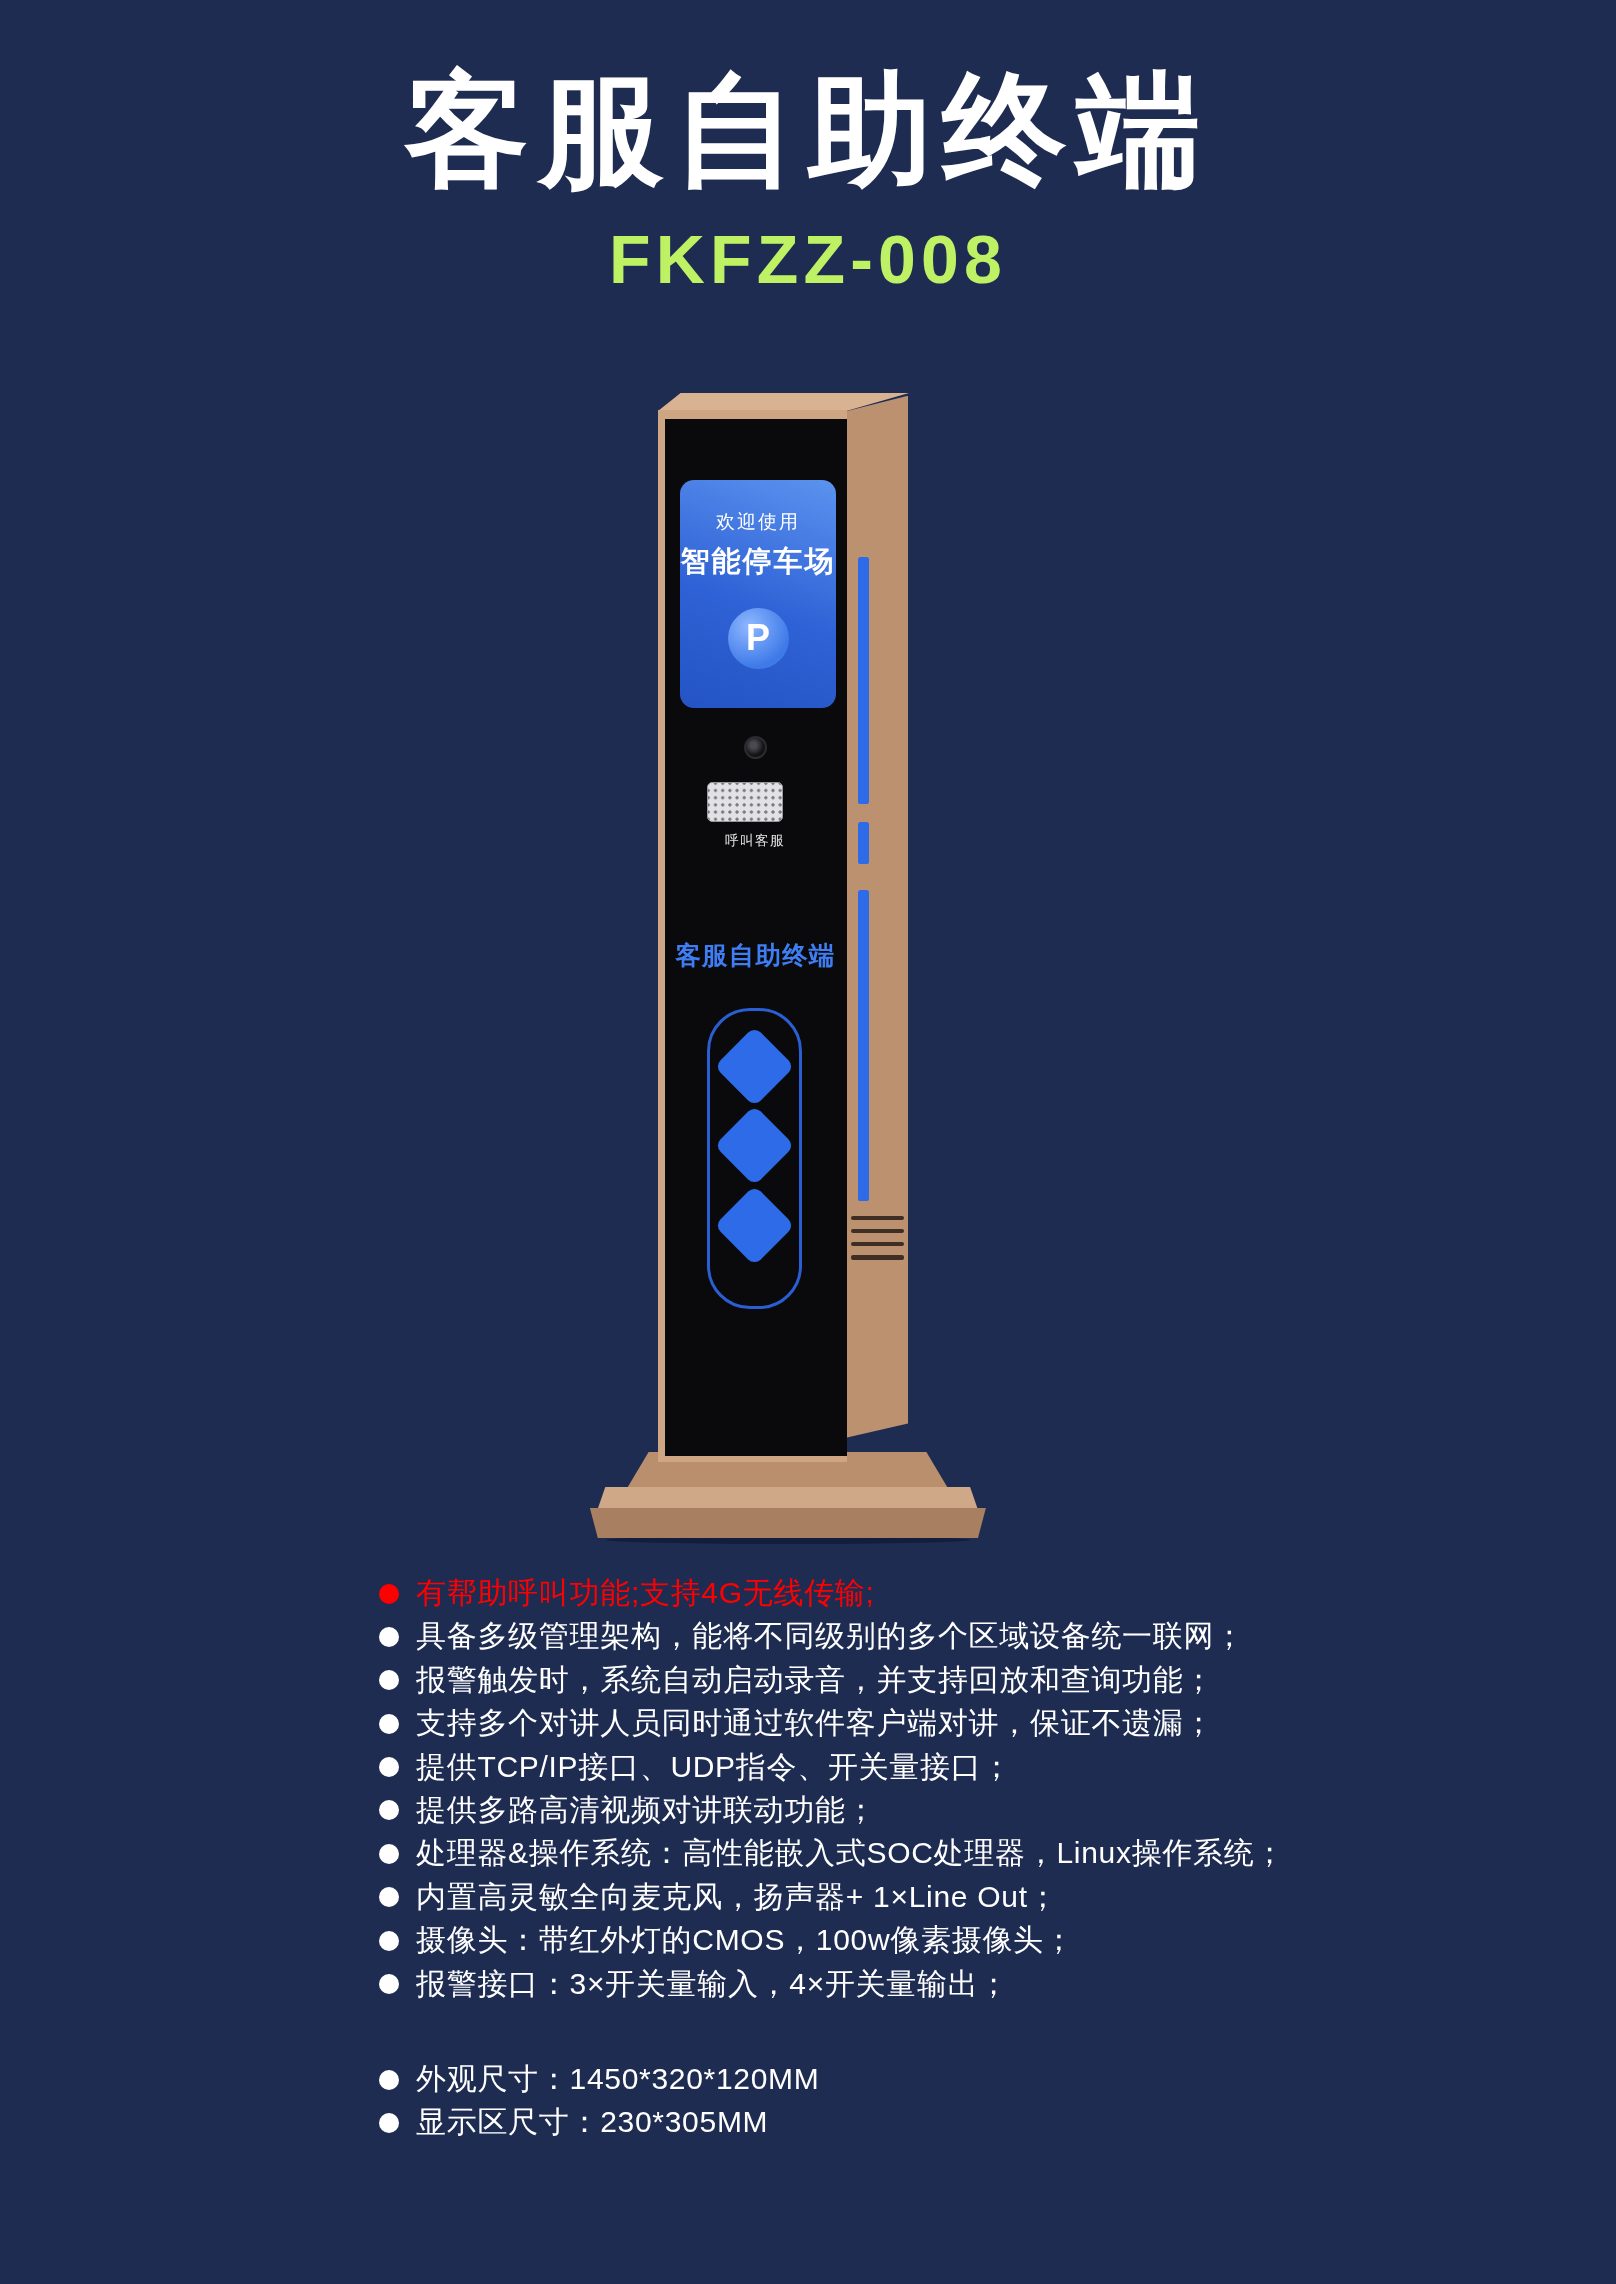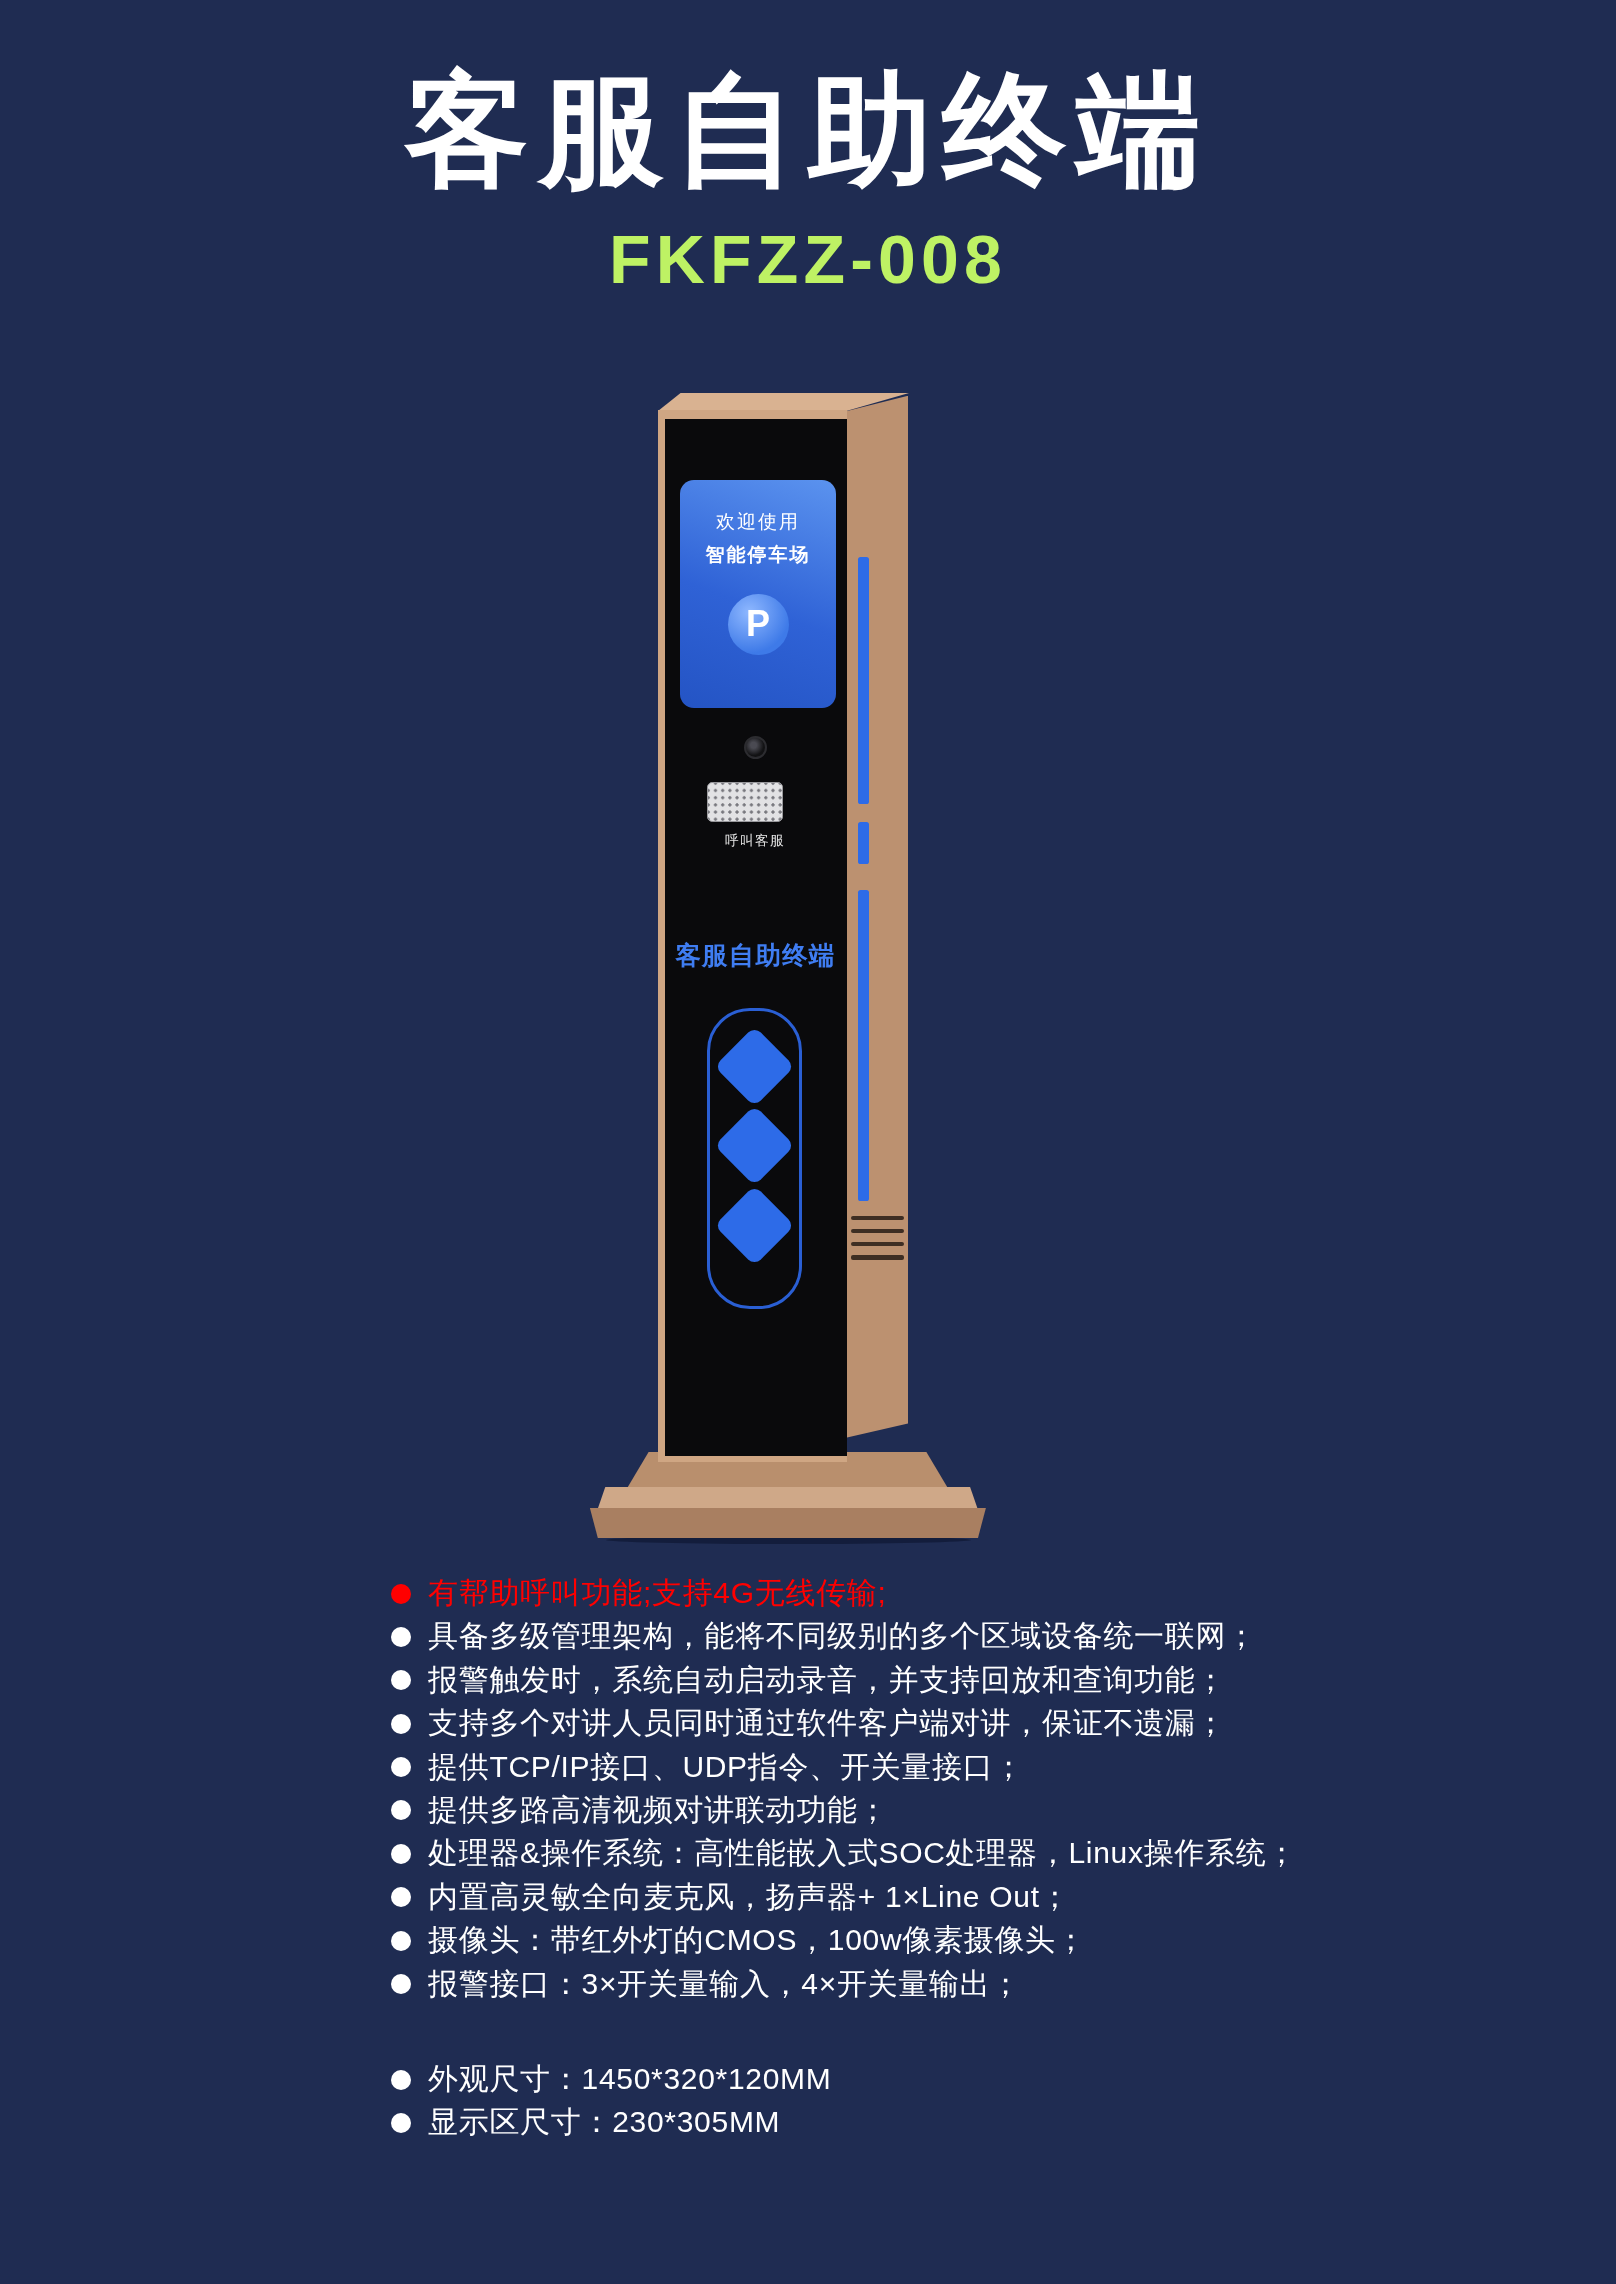--- a/index.html
+++ b/index.html
@@ -30,21 +30,21 @@
   .vent-line{position:static;display:block;width:53px;height:4.6px;margin-bottom:8.5px;
     background:rgba(20,14,10,.75);border-radius:2px;}
 
   .front-frame{left:72px;top:26px;width:189px;height:1052px;background:#0a0a0c;
     border-left:7.8px solid #cfa683;border-top:9px solid #cfa683;border-bottom:6.5px solid #cfa683;z-index:3;}
 
   .screen{left:94px;top:96px;width:156px;height:228px;border-radius:14px;z-index:4;
     background:linear-gradient(200deg,#5b93ef 0%,#2f62d6 55%,#2454c4 100%);
     display:flex;flex-direction:column;align-items:center;position:absolute;}
   .screen-line1{position:static;margin-top:29px;font-size:19px;color:#ffffff;letter-spacing:2px;}
-  .screen-line2{position:static;margin-top:6.5px;font-size:19px;font-weight:800;color:#ffffff;letter-spacing:2px;}
+  .screen-line2{position:static;margin-top:6.5px;font-size:29px;font-weight:800;color:#ffffff;letter-spacing:2px;}
   .p-badge{position:static;margin-top:26px;width:61px;height:61px;border-radius:50%;
     background:radial-gradient(circle at 35% 30%,#8fb8ff,#3e7ae8 70%);
     display:flex;align-items:center;justify-content:center;
     color:#ffffff;font-size:36px;font-weight:800;}
 
   .camera{left:158px;top:352px;width:23.4px;height:23.4px;border-radius:50%;z-index:4;
     background:radial-gradient(circle at 40% 38%,#4a4a52 18%,#121214 62%);border:2px solid #2c2c30;}
 
   .intercom{left:121px;top:398px;width:76px;height:40px;border-radius:5.2px;z-index:4;
     background:#e2e2e4;border:1.3px solid #9a9a9e;
@@ -63,21 +63,21 @@
 
   .pedestal{left:40px;top:1068px;width:323px;height:38px;background:#b98f6d;
     clip-path:polygon(7% 0,93% 0,100% 100%,0 100%);z-index:2;}
   .base-top{left:11.7px;top:1103px;width:380px;height:22px;background:#cfa888;
     clip-path:polygon(2% 0,98% 0,100% 100%,0 100%);z-index:2;}
   .base-front{left:3.9px;top:1124px;width:396px;height:30px;background:#a97f61;
     clip-path:polygon(0 0,100% 0,98% 100%,2% 100%);z-index:2;}
   .base-shadow{left:19.5px;top:1152px;width:365px;height:7.8px;background:#121b38;border-radius:50%;opacity:.85;z-index:1;}
 
   
-  .list{position:absolute;left:391px;list-style:none;text-align:right;}
+  .list{position:absolute;left:379px;list-style:none;text-align:right;}
   .feature-list{top:1578px;}
   .spec-list{top:2064px;}
   .list li{display:flex;align-items:center;height:31px;margin-bottom:12.4px;font-size:30px;color:#ffffff;}
   .list li.highlight{color:var(--highlight);}
   .bullet{flex:0 0 auto;width:20px;height:20px;border-radius:50%;background:currentColor;margin-right:17px;}
   .ftext{white-space:nowrap;letter-spacing:0.7px;}
 </style>
 </head>
 <body>
 

